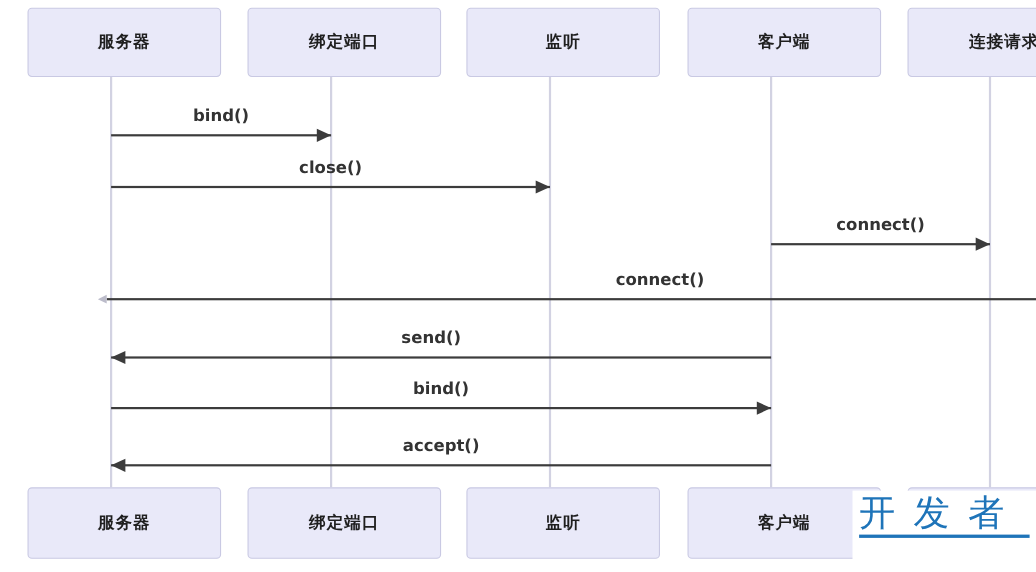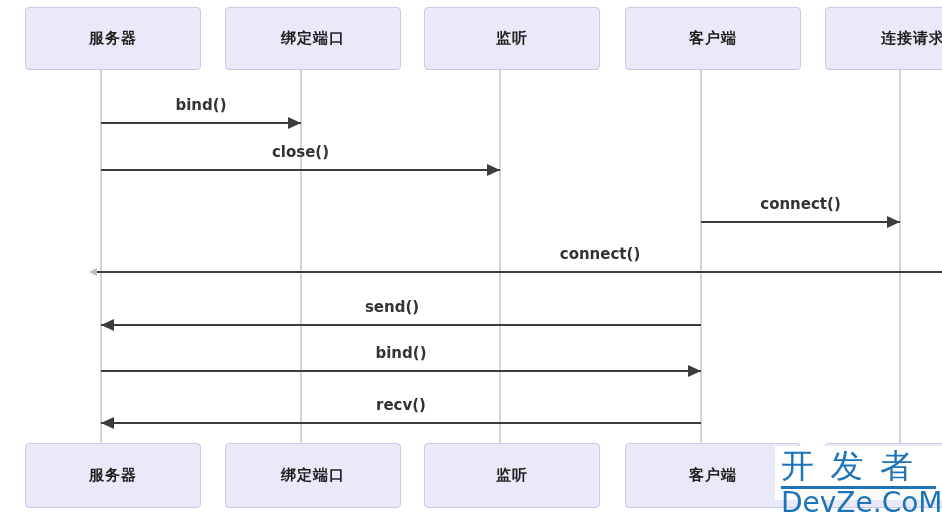--- a/index.html
+++ b/index.html
@@ -63,21 +63,21 @@
     border-right:13px solid var(--arrow,#3c3c3c);
   }
   .head-faint-left{
     border-top:4px solid transparent;
     border-bottom:4px solid transparent;
     border-right:8px solid #bcbcca;
   }
   .watermark{
     position:absolute;
     left:775px;top:446px;
-    width:167px;height:54px;
+    width:167px;height:74px;
     background:#ffffff;
     z-index:2;
     padding-left:6px;
     box-sizing:border-box;
   }
   .wm-line1{
     font-size:33px;
     line-height:40px;
     letter-spacing:3px;
     color:var(--wm,#1e74b9);
@@ -95,21 +95,20 @@
     white-space:nowrap;
   }
 </style>
 </head>
 <body>
 
 <div id="stage" style="background: rgb(255, 255, 255);">
   <div class="watermark">
     <div class="wm-line1">开 发 者</div>
     <div class="wm-underline"></div>
-    <div class="wm-line2">DevZe.CoM</div>
   </div>
 <div class="lifeline" style="left: 100px;"></div>
     <div class="participant-box" style="left: 25px; top: 7px; height: 63px;">
       <span class="participant-label">服务器</span>
     </div>
     <div class="participant-box" style="left: 25px; top: 443px; height: 65px;">
       <span class="participant-label">服务器</span>
     </div>
     <div class="lifeline" style="left: 300px;"></div>
     <div class="participant-box" style="left: 225px; top: 7px; height: 63px;">
@@ -152,14 +151,14 @@
     <div class="head head-faint-left" style="left: 89px; top: 268px;"></div>
     <div class="msg-label" style="left: 600px; top: 245px;">connect()</div>
     <div class="msg-line" style="left: 101px; top: 324px; width: 600px;"></div>
     <div class="head head-left" style="left: 101px; top: 319px;"></div>
     <div class="msg-label" style="left: 392px; top: 298px;">send()</div>
     <div class="msg-line" style="left: 101px; top: 370px; width: 600px;"></div>
     <div class="head head-right" style="left: 688px; top: 365px;"></div>
     <div class="msg-label" style="left: 401px; top: 344px;">bind()</div>
     <div class="msg-line" style="left: 101px; top: 422px; width: 600px;"></div>
     <div class="head head-left" style="left: 101px; top: 417px;"></div>
-    <div class="msg-label" style="left: 401px; top: 396px;">recv()</div>
+    <div class="msg-label" style="left: 401px; top: 396px;">accept()</div>
   </div>
 
 </body></html>

